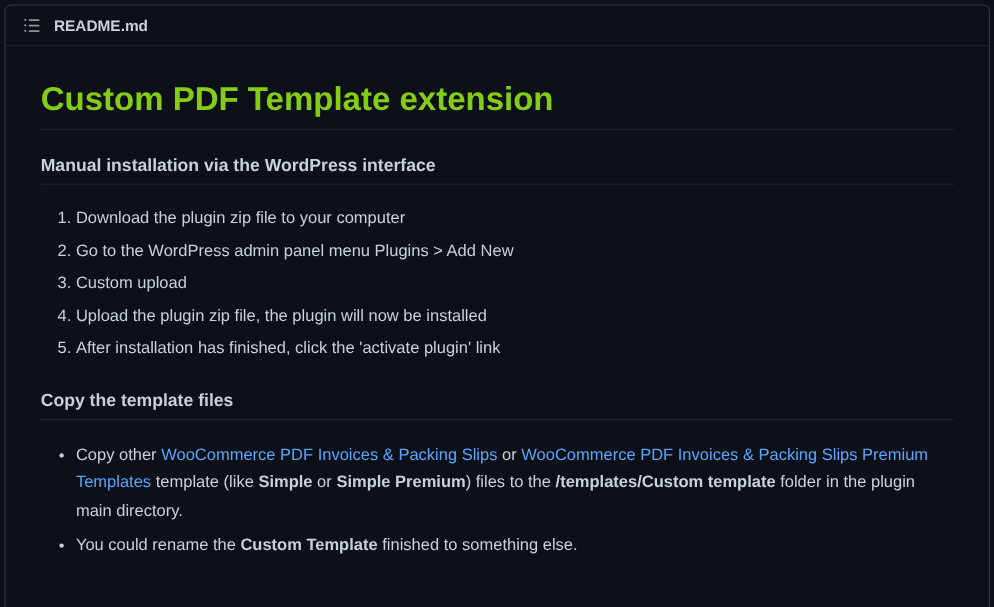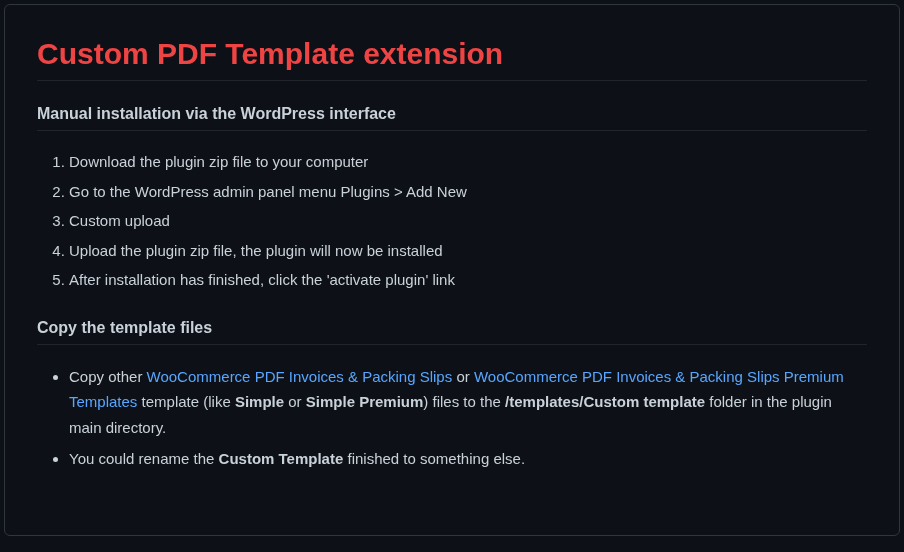--- a/index.html
+++ b/index.html
@@ -43,21 +43,21 @@
     .content {
       padding: 16px 32px 32px 32px;
     }
     h1 {
       font-size: 30px;
       font-weight: 600;
       padding-bottom: 9px;
       border-bottom: 1px solid #21262d;
       margin-top: 16px;
       margin-bottom: 16px;
-      color: #ef4444;
+      color: #84cc16;
     }
     h2 {
       font-size: 16px;
       font-weight: 600;
       padding-bottom: 7px;
       border-bottom: 1px solid #21262d;
       margin-top: 24px;
       margin-bottom: 16px;
       color: #c9d1d9;
     }
@@ -87,20 +87,26 @@
     strong {
       font-weight: 600;
       color: #c9d1d9;
     }
   </style>
 </head>
 <body>
 
 <div class="container">
   <div class="panel">
+    <div class="header">
+      <svg class="toc-icon" viewBox="0 0 16 16">
+        <path d="M2 4a1 1 0 100-2 1 1 0 000 2zm3.75-1.5a.75.75 0 000 1.5h8.5a.75.75 0 000-1.5h-8.5zm0 5a.75.75 0 000 1.5h8.5a.75.75 0 000-1.5h-8.5zm0 5a.75.75 0 000 1.5h8.5a.75.75 0 000-1.5h-8.5zM3 8a1 1 0 11-2 0 1 1 0 012 0zm-1 6a1 1 0 100-2 1 1 0 000 2z"></path>
+      </svg>
+      <span class="filename">README.md</span>
+    </div>
     <div class="content">
       <h1>Custom PDF Template extension</h1>
       <h2>Manual installation via the WordPress interface</h2>
       <ol>
         <li>Download the plugin zip file to your computer</li>
         <li>Go to the WordPress admin panel menu Plugins &gt; Add New</li>
         <li>Custom upload</li>
         <li>Upload the plugin zip file, the plugin will now be installed</li>
         <li>After installation has finished, click the 'activate plugin' link</li>
       </ol>

